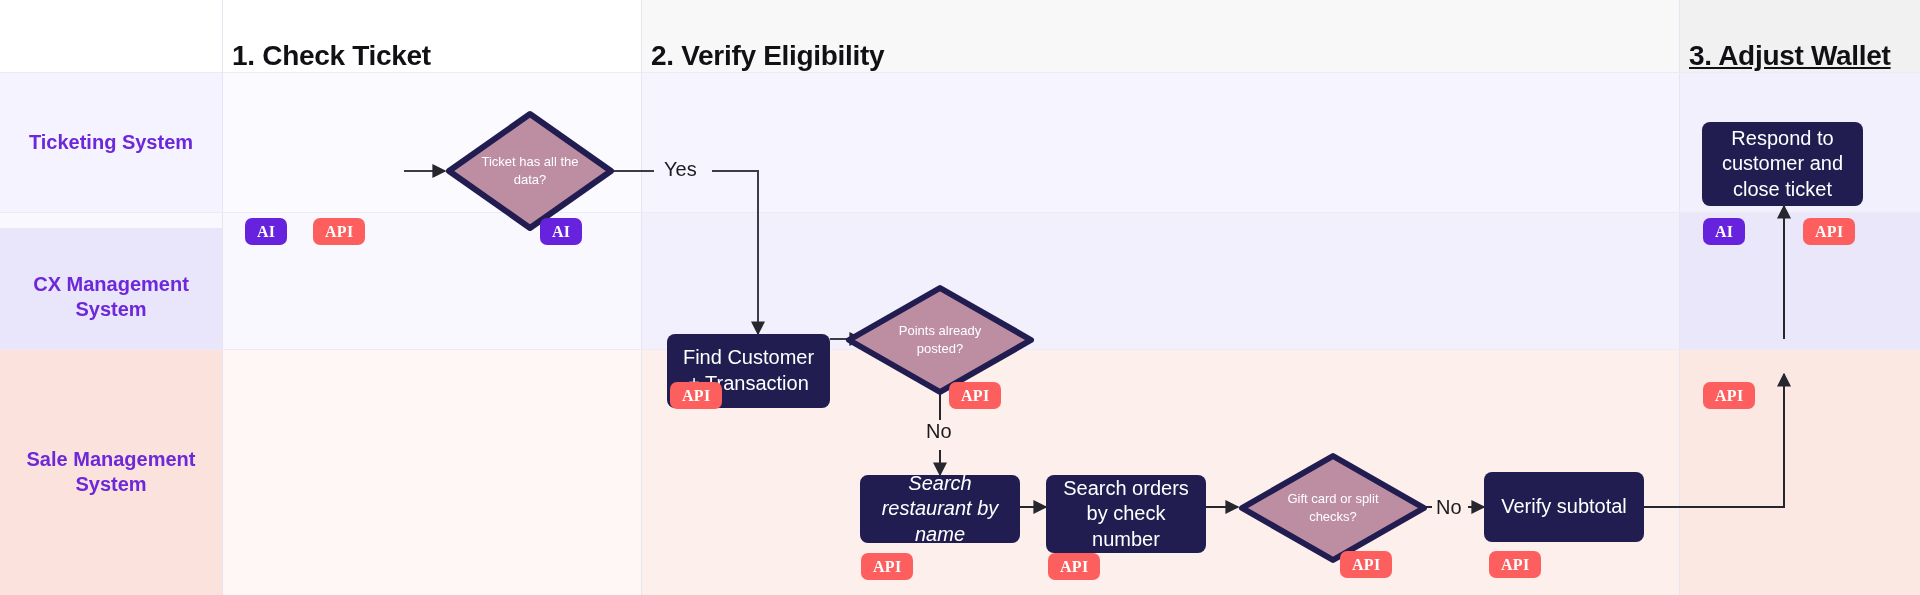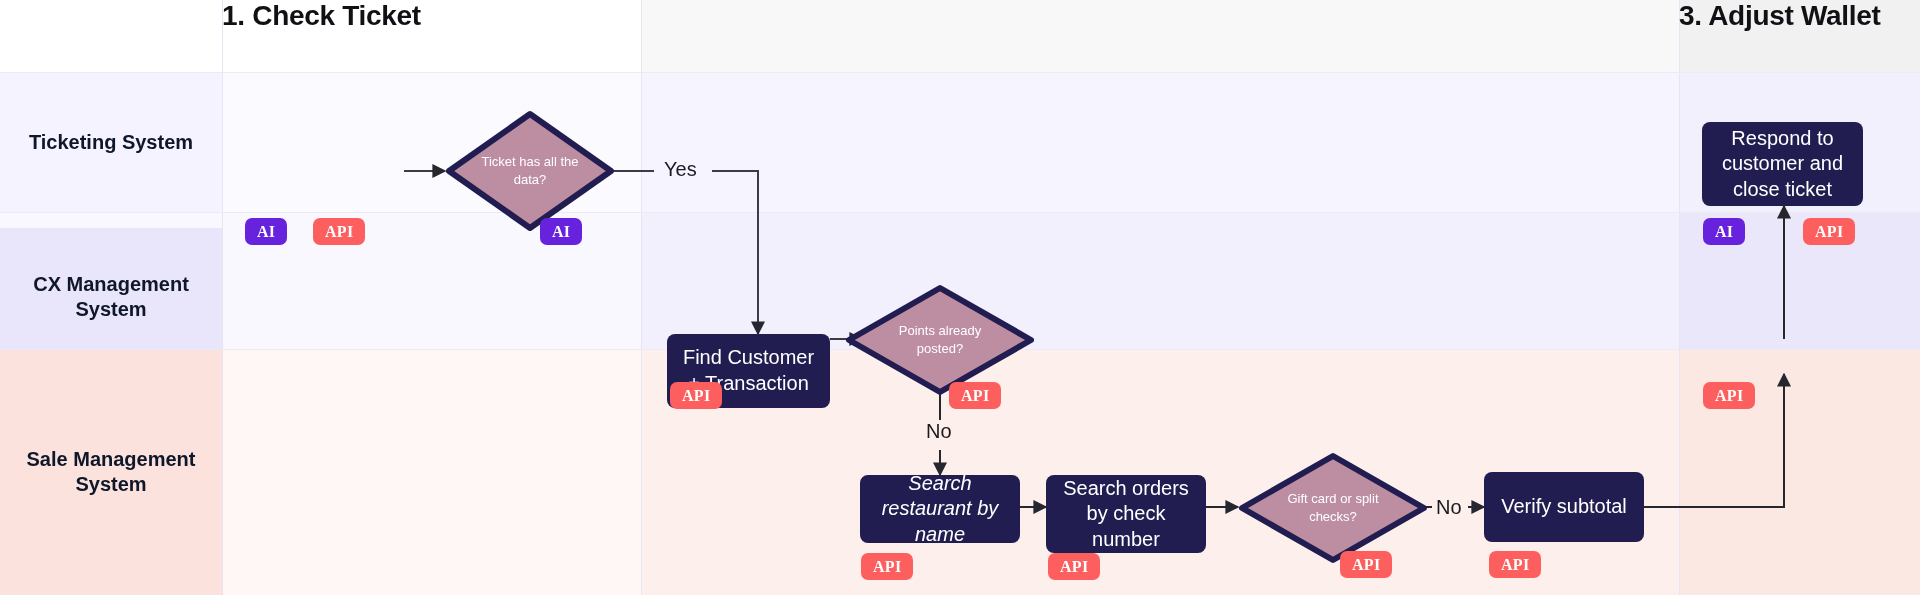--- a/index.html
+++ b/index.html
@@ -27,35 +27,36 @@
   .lane-label-cell {
     position: absolute;
     left: 0;
     width: 222px;
     display: flex;
     align-items: center;
     justify-content: center;
     text-align: center;
     font-weight: bold;
     font-size: 20px;
-    color: #0f172a;
+    color: #6d28d9;
     line-height: 1.25;
     padding: 10px 10px;
     box-sizing: border-box;
   }
   .phase-header {
     position: absolute;
     top: 0;
     height: 72px;
     display: flex;
-    align-items: flex-start;
+    align-items: flex-end;
     font-weight: bold;
     font-size: 28px;
     letter-spacing: -0.3px;
     color: #111014;
+    padding-left: 10px;
     box-sizing: border-box;
   }
   .vline {
     position: absolute;
     top: 0;
     width: 1px;
     height: 595px;
     background: #e7e5ef;
   }
   .hline {
@@ -167,21 +168,24 @@
   <div class="vline" style="left:222px;"></div>
   <div class="vline" style="left:641px;"></div>
   <div class="vline" style="left:1679px;"></div>
   <div class="hline" style="top:72px;"></div>
   <div class="hline" style="top:212px;"></div>
   <div class="hline" style="top:349px;"></div>
 
   <div class="phase-header" style="left:222px;width:419px;">
     <span>1. Check Ticket</span>
   </div>
-  <div class="phase-header" style="left:1679px;width:241px;">
+  <div class="phase-header" style="left:641px;width:1038px;">
+    <span>2. Verify Eligibility</span>
+  </div>
+  <div class="phase-header" style="left:1679px;width:241px;text-decoration:underline;">
     <span>3. Adjust Wallet</span>
   </div>
 
   <svg class="edge" viewBox="0 0 1920 595">
     <defs>
       <marker id="arrow" viewBox="0 0 10 10" refX="9" refY="5" markerWidth="7" markerHeight="7" orient="auto-start-reverse">
         <path d="M 0 0 L 10 5 L 0 10 z" fill="#26262e"></path>
       </marker>
     </defs>
 

